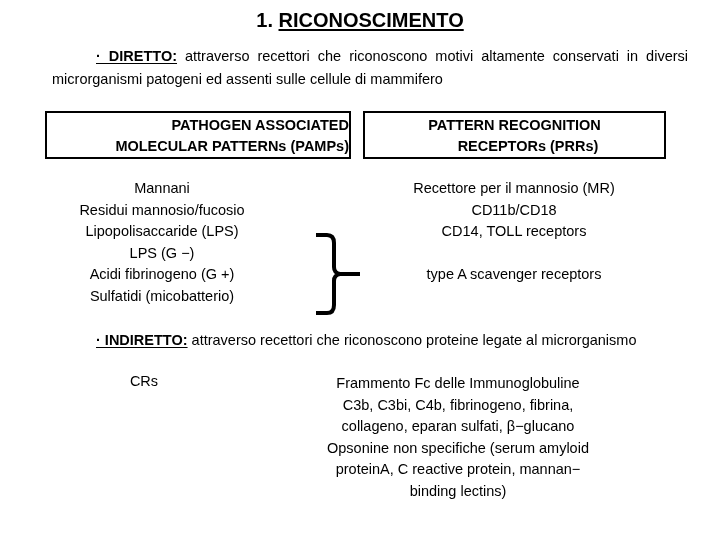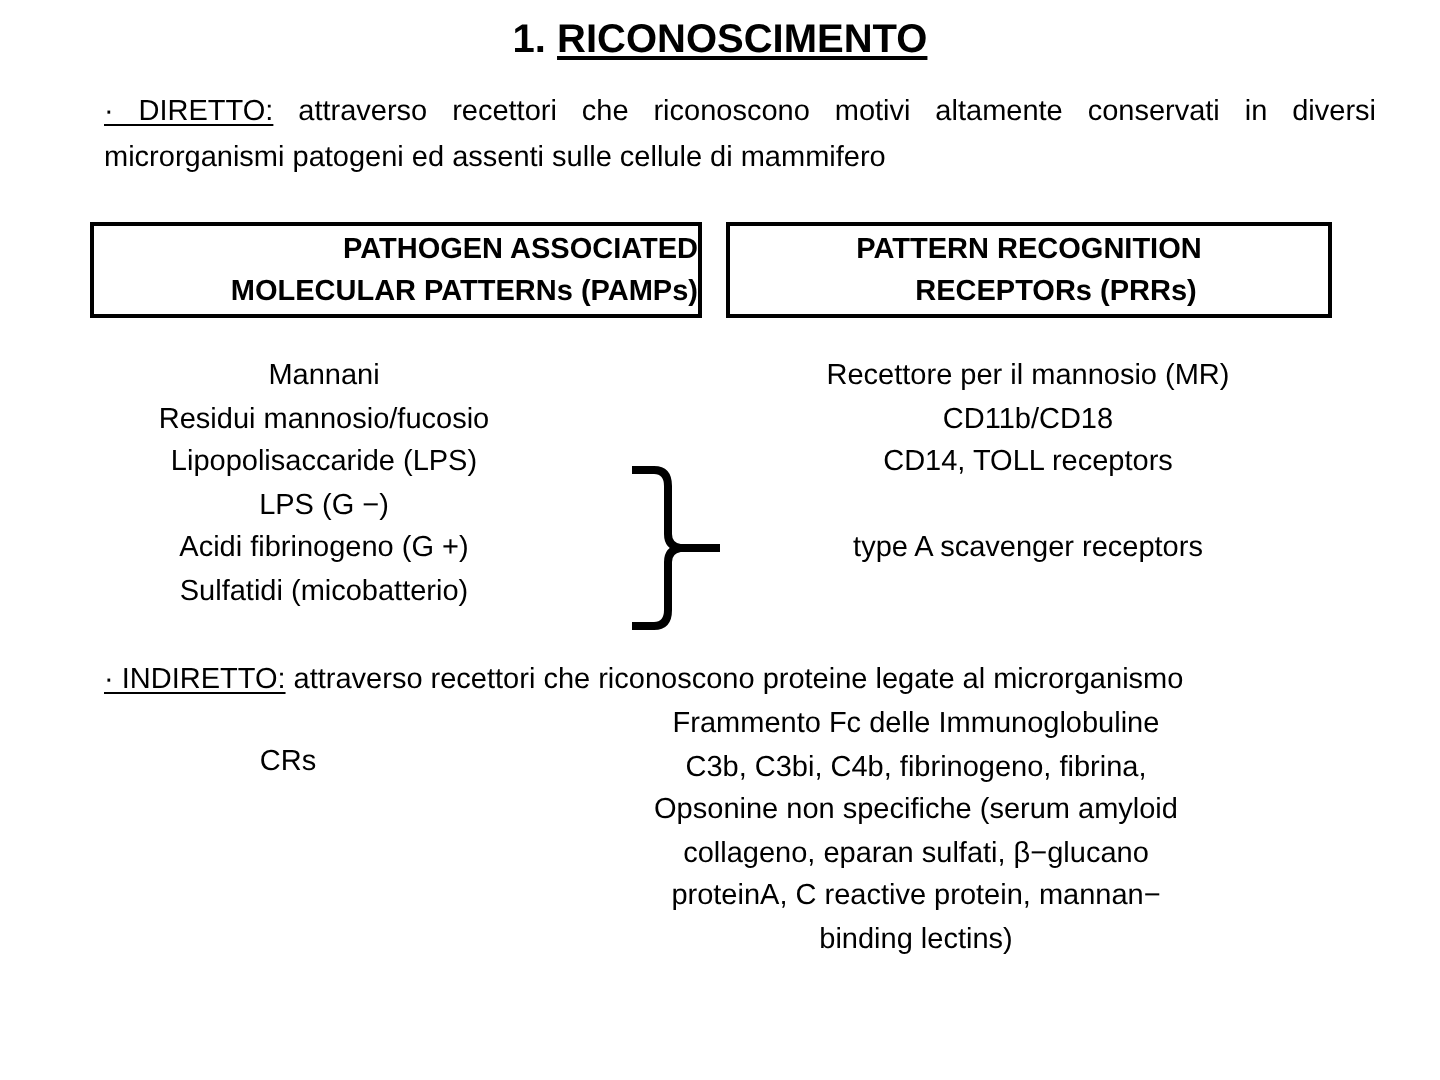--- a/index.html
+++ b/index.html
@@ -57,23 +57,24 @@
     position: absolute;
     left: 52px;
     top: 329px;
     width: 648px;
     font-size: 14.5px;
     line-height: 23px;
     text-align: left;
     white-space: nowrap;
   }
   .lead-bold {
-    font-weight: normal;
+    font-weight: bold;
     text-decoration: underline;
     text-underline-offset: 2px;
+    margin-left: 44px;
   }
 
   
   .hdr-box {
     position: absolute;
     border: 2px solid #000000;
     box-sizing: border-box;
     font-weight: bold;
     font-size: 14.5px;
     line-height: 21px;
@@ -143,21 +144,21 @@
     top: 371px;
     width: 96px;
     font-size: 14.5px;
     line-height: 21.5px;
     text-align: center;
     white-space: nowrap;
   }
   .list-ligands {
     position: absolute;
     left: 258px;
-    top: 352px;
+    top: 373px;
     width: 400px;
     font-size: 14.5px;
     line-height: 21.5px;
     text-align: center;
   }
 </style>
 </head>
 <body>
 
 <div class="slide">
@@ -208,19 +209,19 @@
     <span class="lead-bold">· INDIRETTO:</span><span> attraverso recettori che riconoscono proteine legate al microrganismo</span>
   </div>
 
   <div class="list-receptors">
     <div>CRs</div>
   </div>
 
   <div class="list-ligands">
     <div>Frammento Fc delle Immunoglobuline</div>
     <div>C3b, C3bi, C4b, fibrinogeno, fibrina,</div>
+    <div>collageno, eparan sulfati, β−glucano</div>
     <div>Opsonine non specifiche (serum amyloid</div>
-    <div>collageno, eparan sulfati, β−glucano</div>
     <div>proteinA, C reactive protein, mannan−</div>
     <div>binding lectins)</div>
   </div>
 
 </div>
 
 </body></html>

